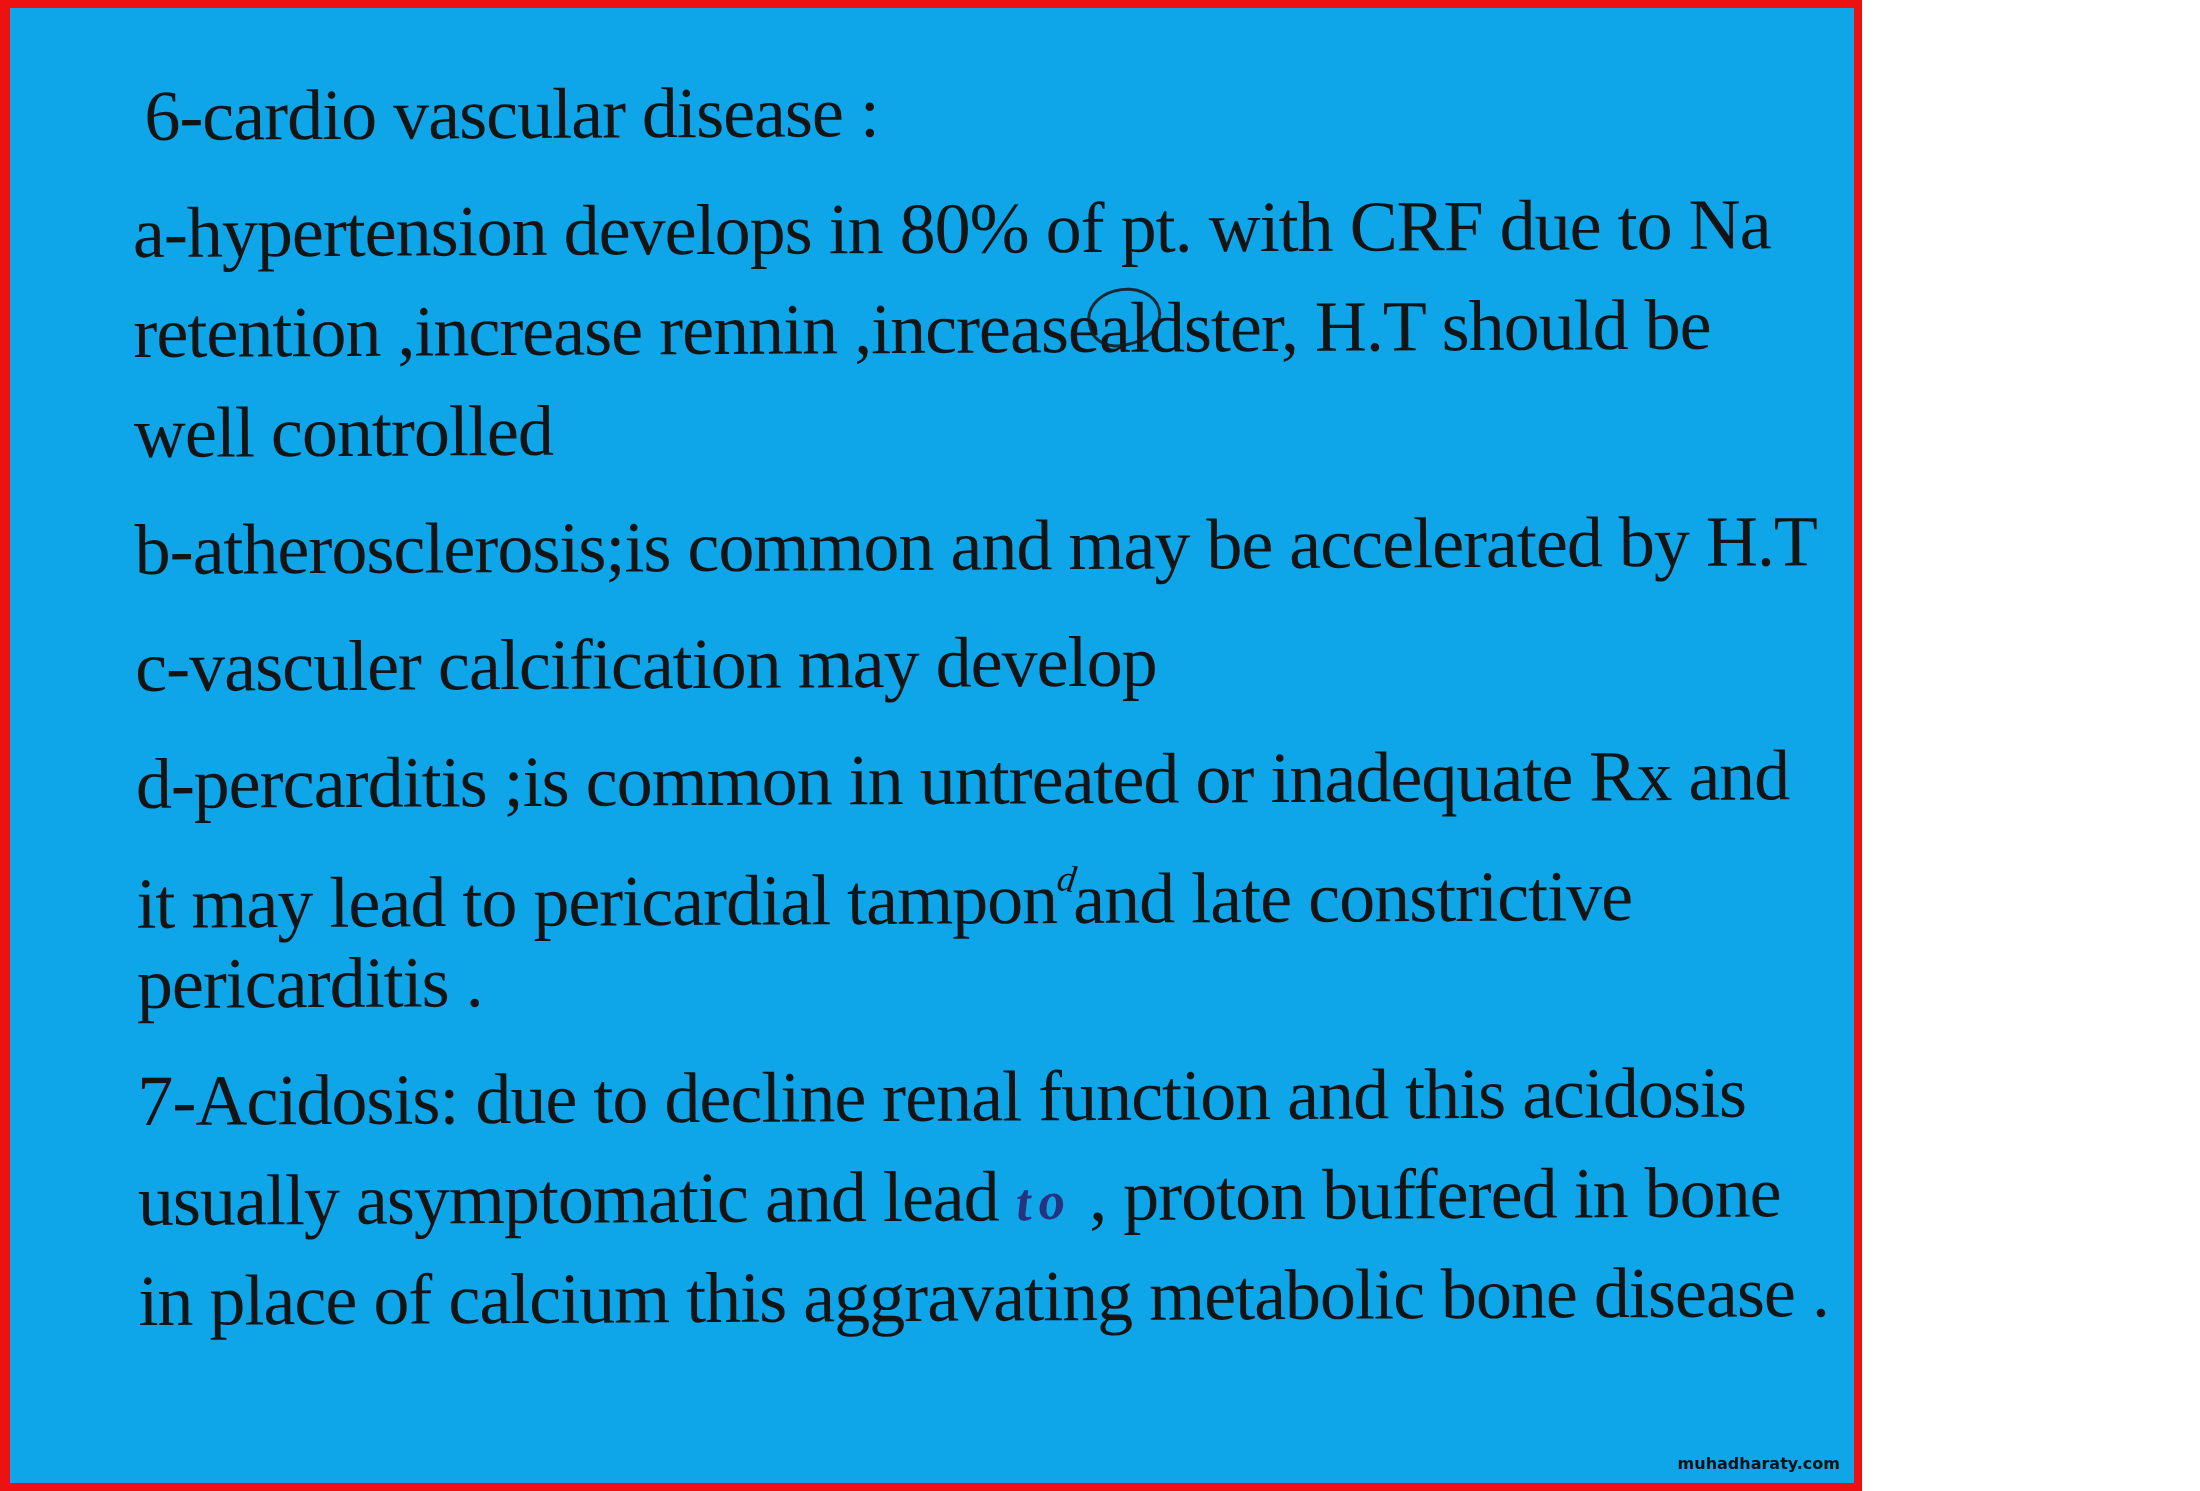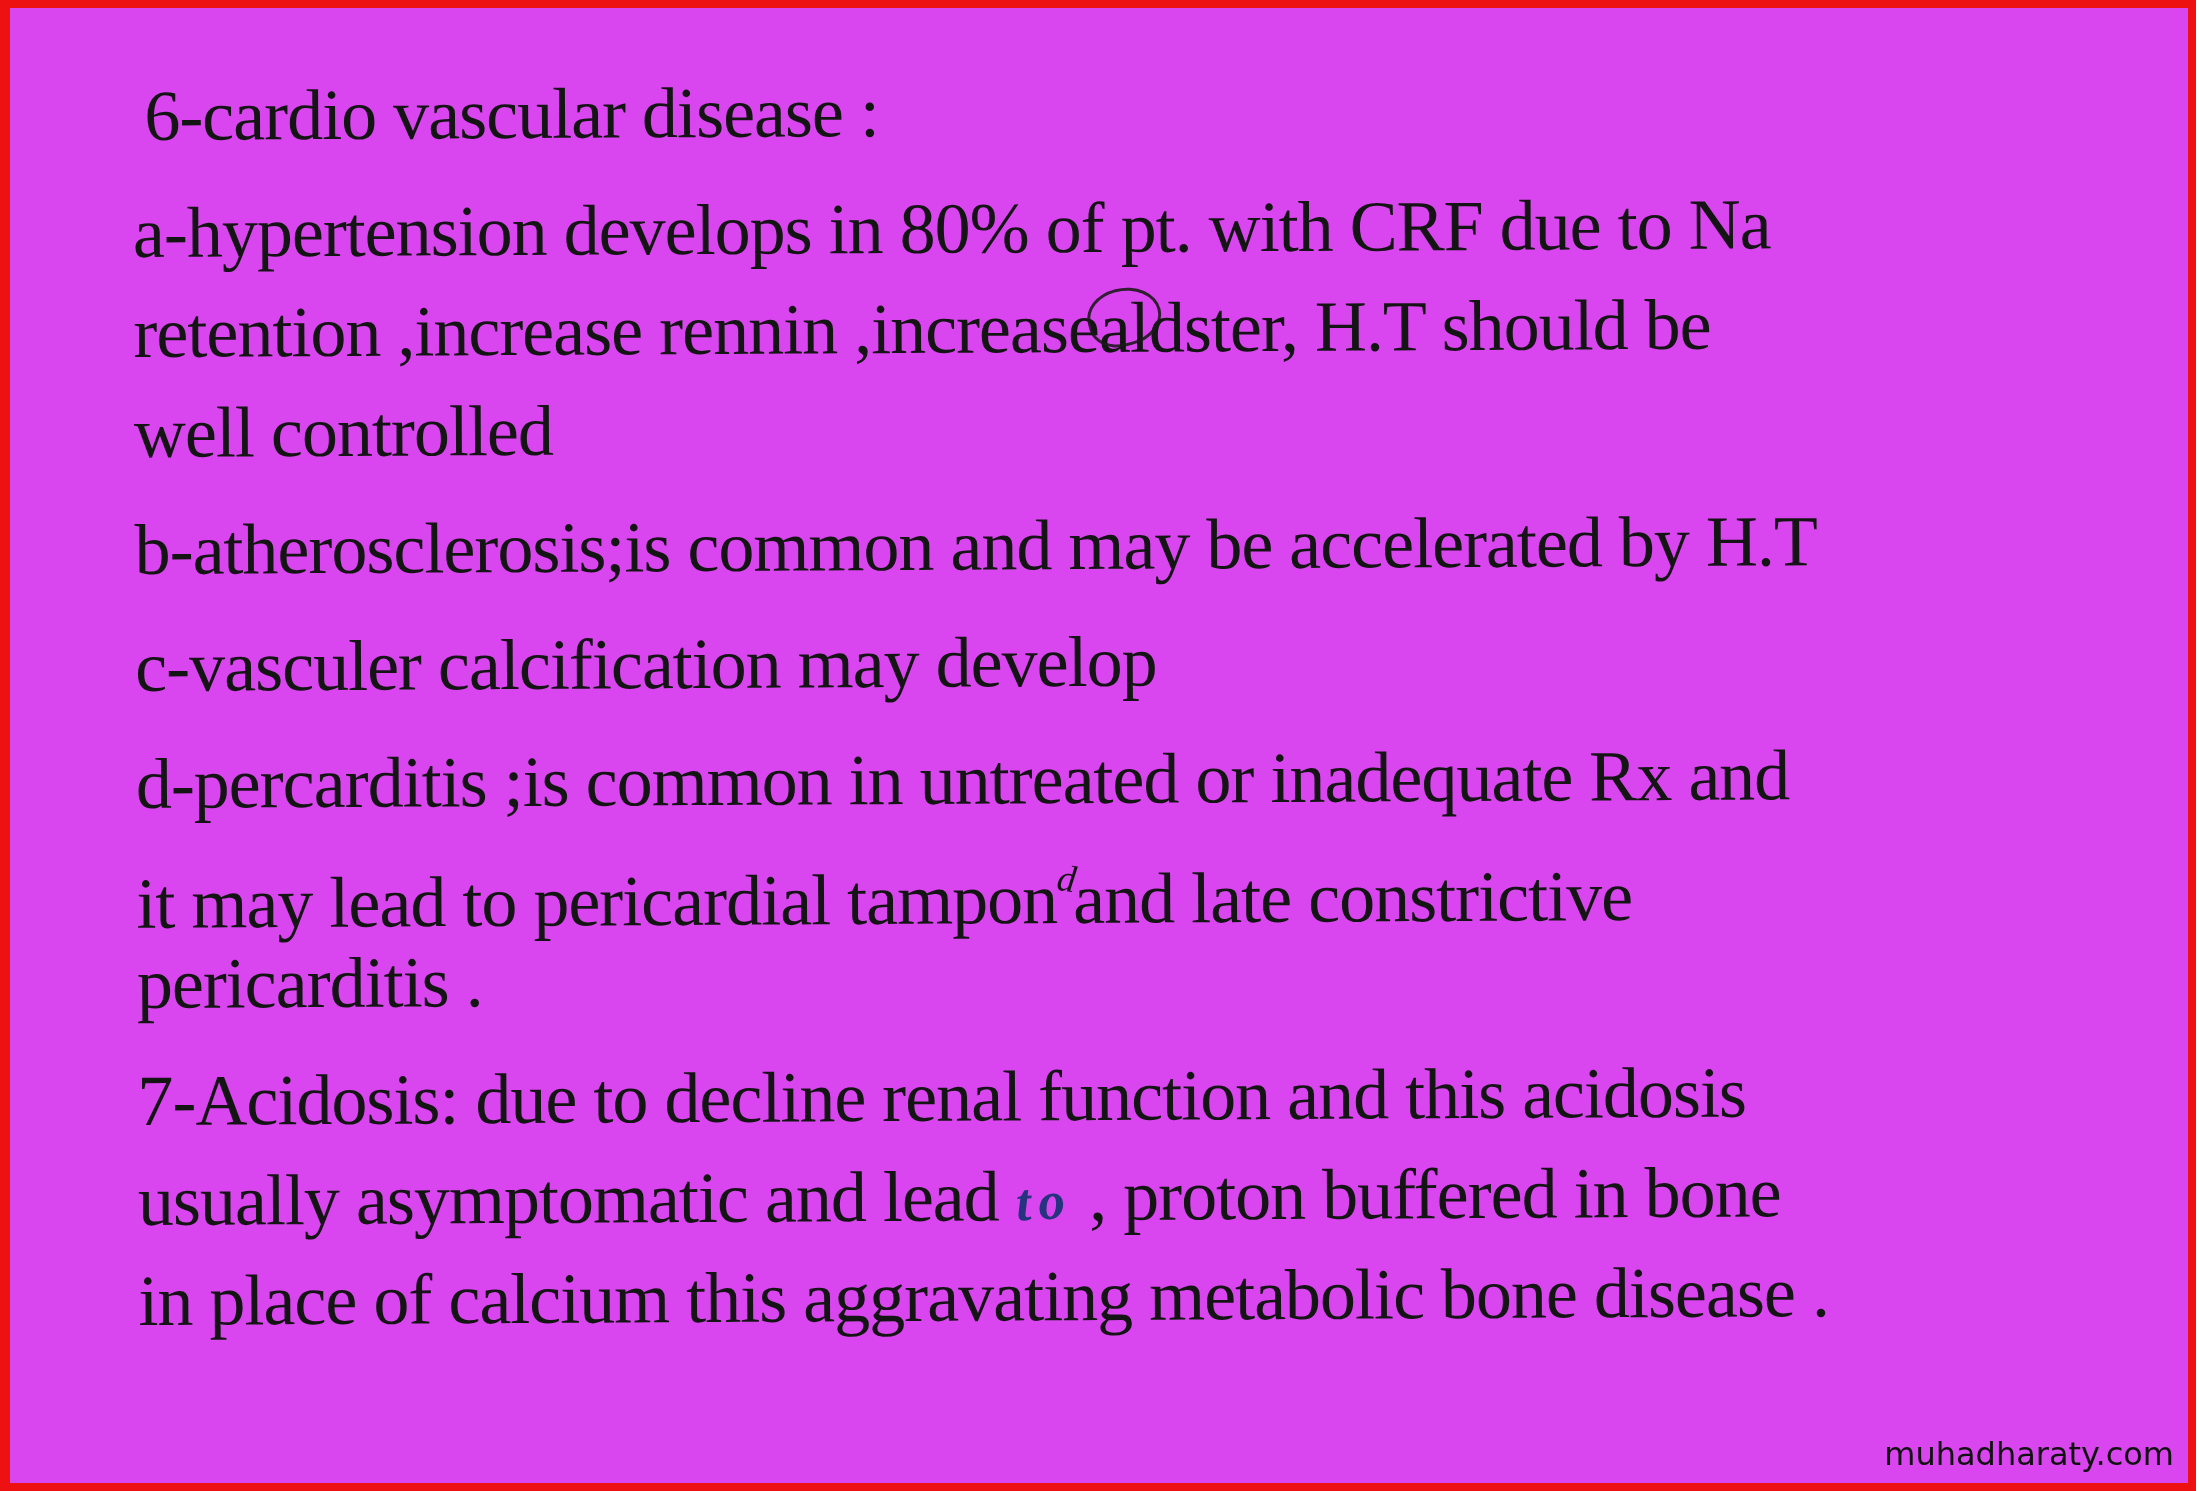--- a/index.html
+++ b/index.html
@@ -6,23 +6,23 @@
 
   html, body {
     width: 2200px;
     height: 1491px;
     background: #ffffff;
     overflow: hidden;
   }
 
   .page-frame {
     position: relative;
-    width: 2196px;
+    width: 1862px;
     height: 1491px;
-    background: #d946ef;
+    background: #0ea5e9;
     border: 8px solid #ee1111;
     border-left-width: 10px;
     overflow: hidden;
     font-family: "Liberation Serif", "DejaVu Serif", serif;
     color: #141414;
   }
 
   .doc-text {
     position: absolute;
     top: 58px;
@@ -82,22 +82,22 @@
     letter-spacing: 0.14em;
     transform: rotate(-3deg);
     vertical-align: 0.02em;
   }
 
   .watermark {
     position: absolute;
     right: 14px;
     bottom: 10px;
     font-family: "DejaVu Sans", "Liberation Sans", sans-serif;
-    font-weight: normal;
-    font-size: 32px;
+    font-weight: bold;
+    font-size: 16px;
     color: #111111;
     letter-spacing: 0px;
   }
 </style>
 </head>
 <body>
 
 <div class="page-frame">
 
   <div class="doc-text">

